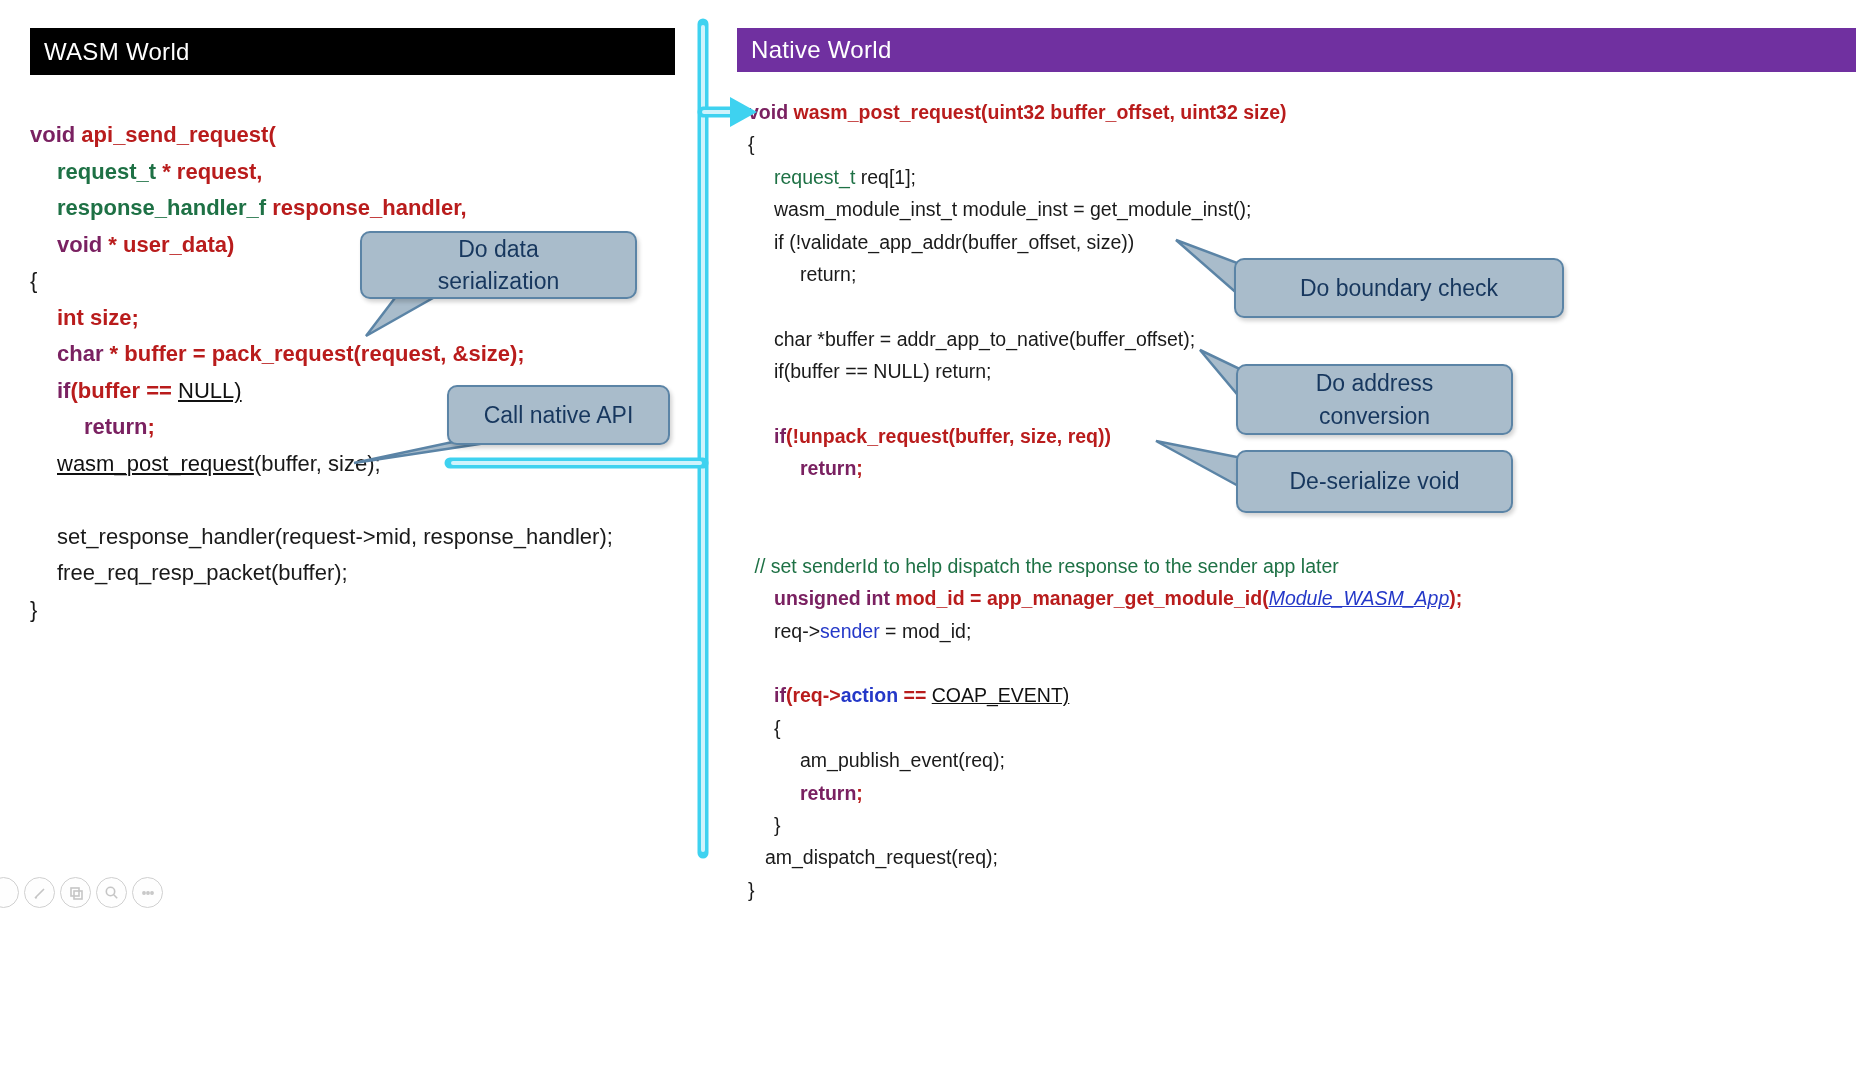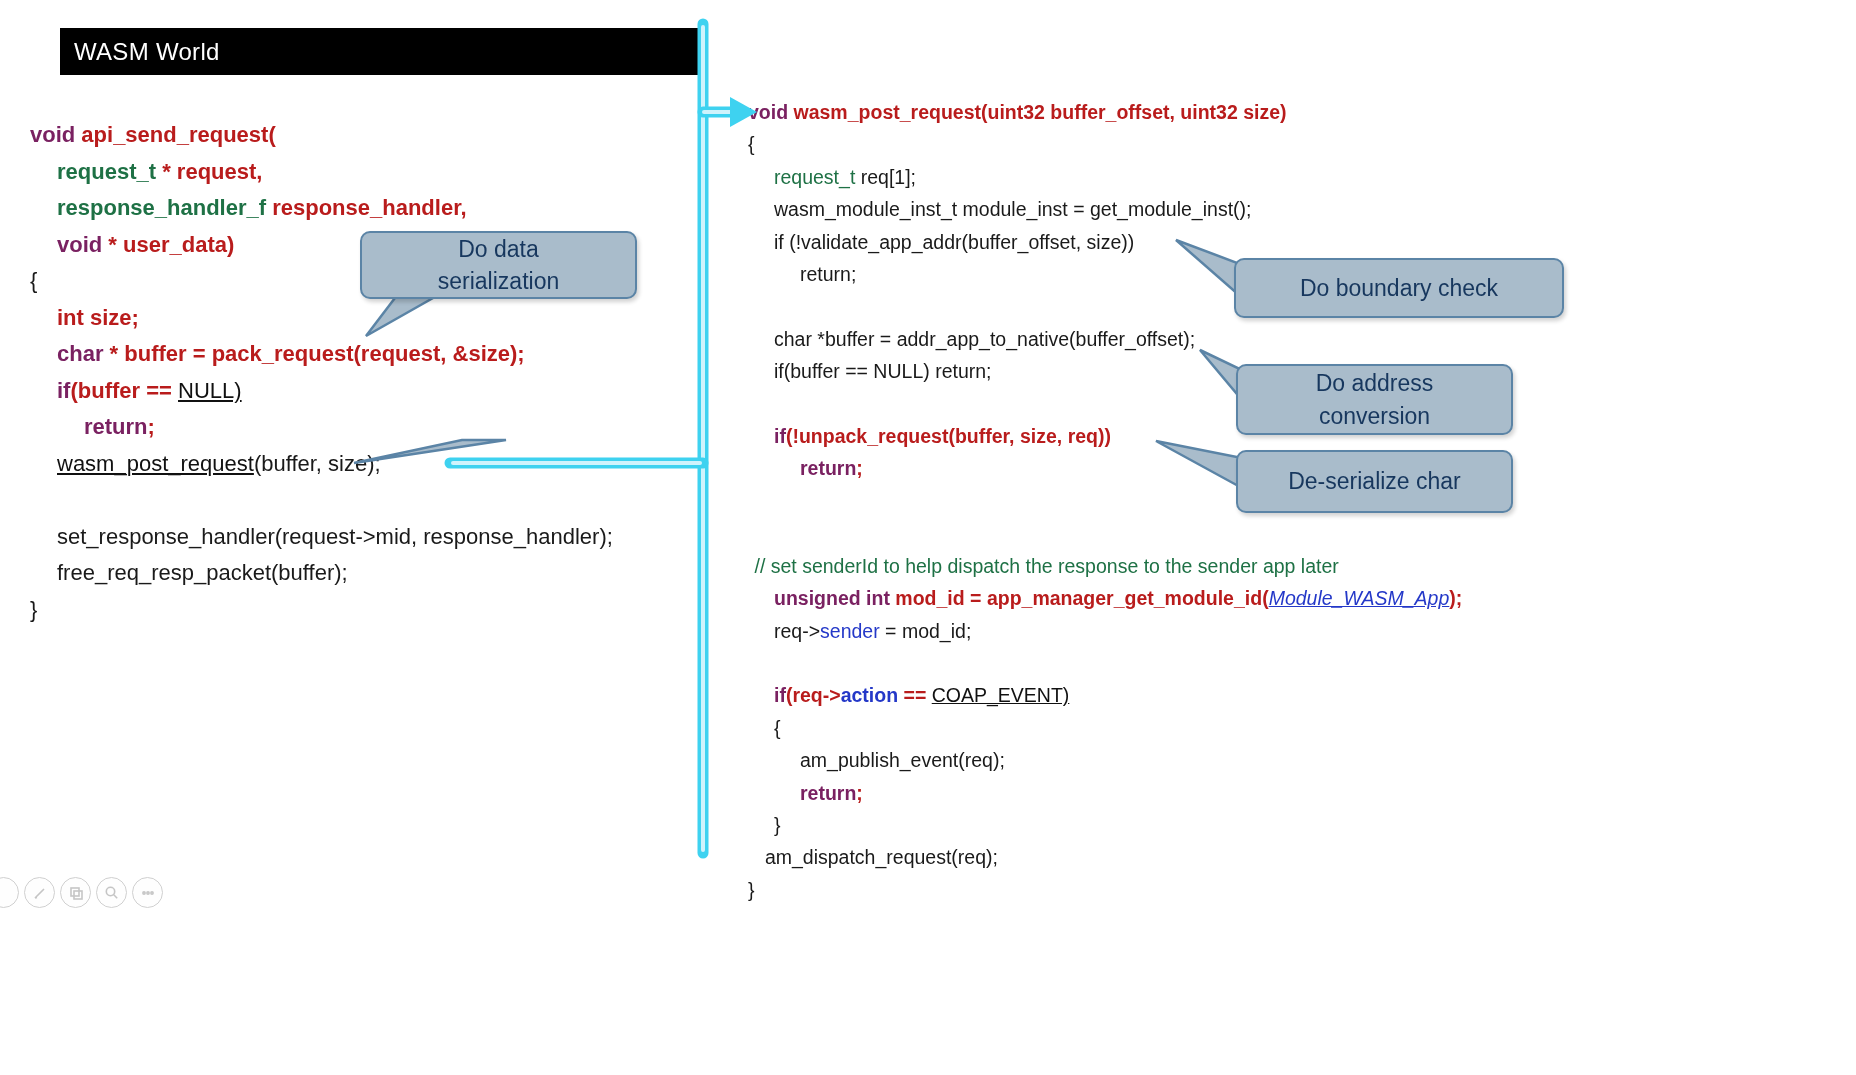--- a/index.html
+++ b/index.html
@@ -1,21 +1,21 @@
 <!DOCTYPE html>
 <html style="--wasm-hdr: #000000; --native-hdr: #7030A0; --kw: #7A2161; --green: #1E7145; --blue: #2438C8; --co-bg: #A9BCCB; --co-bd: #5B84A6; --co-tx: #17375E; --cyan: #3ED2F0;"><head>
 <meta charset="utf-8">
 <style>
   html,body{margin:0;padding:0;background:#fff;}
   .stage{position:relative;width:1856px;height:1075px;background:#ffffff;overflow:hidden;
          font-family:"Liberation Sans", sans-serif;}
 
   
   .hdr{position:absolute;color:#fff;font-size:24px;display:flex;align-items:center;
-       padding-left:14px;box-sizing:border-box;letter-spacing:.3px;margin-left:30px;}
+       padding-left:14px;box-sizing:border-box;letter-spacing:.3px;}
   .hdr-wasm{left:30px;top:28px;width:645px;height:47px;background:var(--wasm-hdr,#000);}
   .hdr-native{left:737px;top:28px;width:1119px;height:44px;background:var(--native-hdr,#7030A0);}
 
   
   .code{position:absolute;font-size:22px;line-height:36.5px;white-space:pre;color:#1a1a1a;z-index:0;}
   .code-left{left:30px;top:117px;}
   .code-right{left:748px;top:96px;font-size:19.5px;line-height:32.4px;}
   .code .line{min-height:1em;}
   .c-p{font-weight:400;}
   .c-b{font-weight:700;color:#b91c1c;}
@@ -54,20 +54,21 @@
         display:flex;align-items:center;justify-content:center;background:rgba(250,250,250,.7);
         box-sizing:border-box;}
   .ctrl svg{stroke:#777;fill:none;stroke-width:1.6;}
 </style>
 </head>
 <body>
 
 <div class="stage">
 
   <div class="hdr hdr-wasm">WASM World</div>
+  <div class="hdr hdr-native">Native World</div>
 
   <svg class="overlay" width="1856" height="1075">
 
     <polygon class="tail" points="398,294 440,294 366,336"></polygon>
     <polygon class="tail" points="462,440 506,440 354,463"></polygon>
     <polygon class="tail" points="1240,264 1240,296 1176,240"></polygon>
     <polygon class="tail" points="1242,370 1242,400 1200,350"></polygon>
     <polygon class="tail" points="1242,458 1242,488 1156,441"></polygon>
 
     <path class="cy-outer" d="M703,24 L703,853"></path>
@@ -79,29 +80,32 @@
     <polygon class="cy-head" points="730,97 730,127 757,112"></polygon>
   </svg>
 
   <div class="code code-left"><div class="line" style="padding-left: 0px;"><span class="c-kw">void </span><span class="c-b">api_send_request(</span></div><div class="line" style="padding-left: 27px;"><span class="c-typ">request_t </span><span class="c-b">* request,</span></div><div class="line" style="padding-left: 27px;"><span class="c-typ">response_handler_f </span><span class="c-b">response_handler,</span></div><div class="line" style="padding-left: 27px;"><span class="c-kw">void </span><span class="c-b">* user_data)</span></div><div class="line" style="padding-left: 0px;"><span class="c-p">{</span></div><div class="line" style="padding-left: 27px;"><span class="c-b">int size;</span></div><div class="line" style="padding-left: 27px;"><span class="c-kw">char </span><span class="c-b">* buffer = pack_request(request, &amp;size);</span></div><div class="line" style="padding-left: 27px;"><span class="c-kw">if</span><span class="c-b">(buffer == </span><span class="c-bu">NULL)</span></div><div class="line" style="padding-left: 54px;"><span class="c-kw">return</span><span class="c-b">;</span></div><div class="line" style="padding-left: 27px;"><span class="c-bu">wasm_post_request</span><span class="c-p">(buffer, size);</span></div><div class="line" style="padding-left: 0px;">&nbsp;</div><div class="line" style="padding-left: 27px;"><span class="c-p">set_response_handler(request-&gt;mid, response_handler);</span></div><div class="line" style="padding-left: 27px;"><span class="c-p">free_req_resp_packet(buffer);</span></div><div class="line" style="padding-left: 0px;"><span class="c-p">}</span></div></div>
   <div class="code code-right"><div class="line" style="padding-left: 0px;"><span class="c-kw">void </span><span class="c-b">wasm_post_request(uint32 buffer_offset, uint32 size)</span></div><div class="line" style="padding-left: 0px;"><span class="c-p">{</span></div><div class="line" style="padding-left: 26px;"><span class="c-tg">request_t </span><span class="c-p">req[1];</span></div><div class="line" style="padding-left: 26px;"><span class="c-p">wasm_module_inst_t module_inst = get_module_inst();</span></div><div class="line" style="padding-left: 26px;"><span class="c-p">if (!validate_app_addr(buffer_offset, size))</span></div><div class="line" style="padding-left: 52px;"><span class="c-p">return;</span></div><div class="line" style="padding-left: 0px;">&nbsp;</div><div class="line" style="padding-left: 26px;"><span class="c-p">char *buffer = addr_app_to_native(buffer_offset);</span></div><div class="line" style="padding-left: 26px;"><span class="c-p">if(buffer == NULL) return;</span></div><div class="line" style="padding-left: 0px;">&nbsp;</div><div class="line" style="padding-left: 26px;"><span class="c-kw">if</span><span class="c-b">(!unpack_request(buffer, size, req))</span></div><div class="line" style="padding-left: 52px;"><span class="c-kw">return</span><span class="c-b">;</span></div><div class="line" style="padding-left: 0px;">&nbsp;</div><div class="line" style="padding-left: 0px;">&nbsp;</div><div class="line" style="padding-left: 6.5px;"><span class="c-cmt">// set senderId to help dispatch the response to the sender app later</span></div><div class="line" style="padding-left: 26px;"><span class="c-kw">unsigned int </span><span class="c-b">mod_id = app_manager_get_module_id(</span><span class="c-mwa">Module_WASM_App</span><span class="c-b">);</span></div><div class="line" style="padding-left: 26px;"><span class="c-p">req-&gt;</span><span class="c-bl">sender</span><span class="c-p"> = mod_id;</span></div><div class="line" style="padding-left: 0px;">&nbsp;</div><div class="line" style="padding-left: 26px;"><span class="c-kw">if</span><span class="c-b">(req-&gt;</span><span class="c-blb">action</span><span class="c-b"> == </span><span class="c-bu">COAP_EVENT)</span></div><div class="line" style="padding-left: 26px;"><span class="c-p">{</span></div><div class="line" style="padding-left: 52px;"><span class="c-p">am_publish_event(req);</span></div><div class="line" style="padding-left: 52px;"><span class="c-kw">return</span><span class="c-b">;</span></div><div class="line" style="padding-left: 26px;"><span class="c-p">}</span></div><div class="line" style="padding-left: 16.9px;"><span class="c-p">am_dispatch_request(req);</span></div><div class="line" style="padding-left: 0px;"><span class="c-p">}</span></div></div>
 
   <div class="callout co-1">
     <span class="co-line">Do data</span>
     <span class="co-line">serialization</span>
   </div>
+  <div class="callout co-2">
+    <span class="co-line">Call native API</span>
+  </div>
   <div class="callout co-3">
     <span class="co-line">Do boundary check</span>
   </div>
   <div class="callout co-4">
     <span class="co-line">Do address</span>
     <span class="co-line">conversion</span>
   </div>
   <div class="callout co-5">
-    <span class="co-line">De-serialize char</span>
+    <span class="co-line">De-serialize void</span>
   </div>
 
   <div class="controls">
     <div class="ctrl"></div>
     <div class="ctrl">
       <svg width="16" height="16" viewBox="0 0 16 16">
           <path d="M3,13 L12,4 M3,13 l2,-0.5"></path>
         </svg>
     </div>
     <div class="ctrl">

